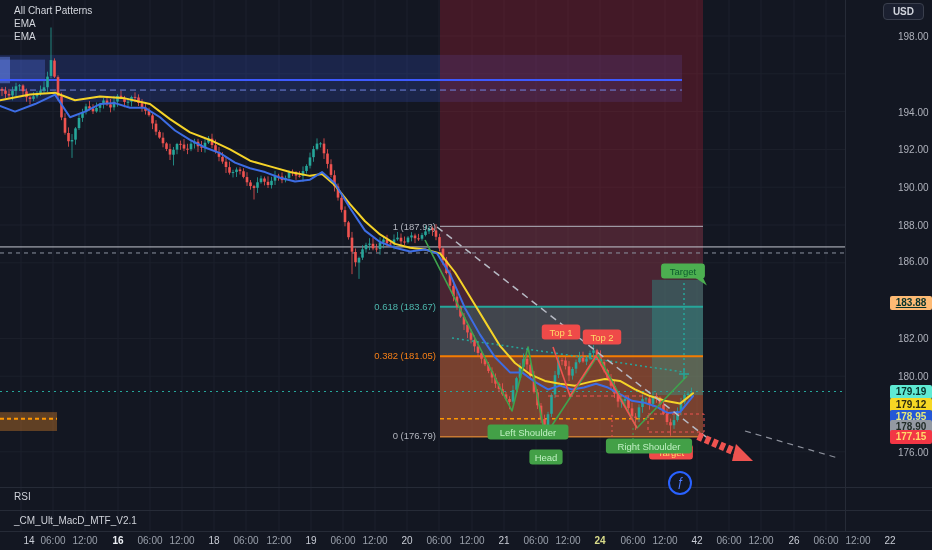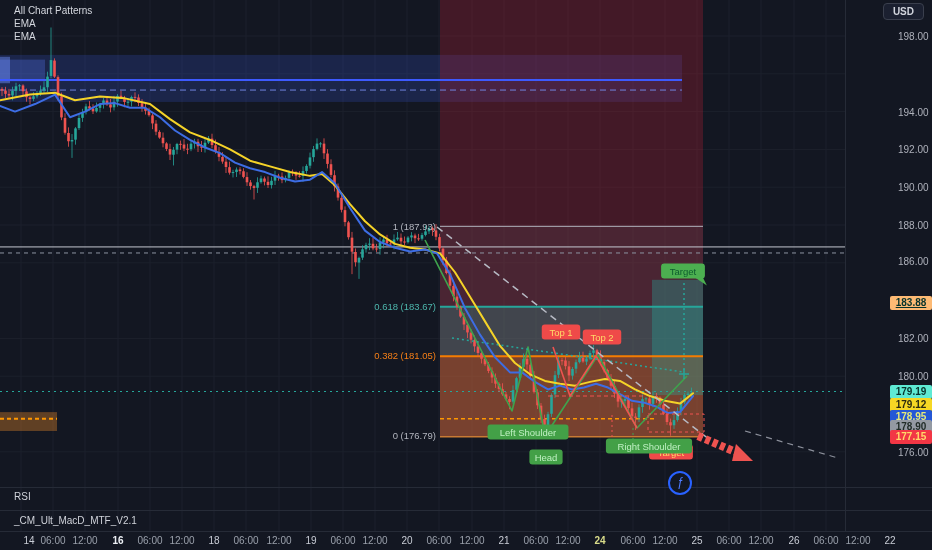--- a/index.html
+++ b/index.html
@@ -580,21 +580,21 @@
       <span class="tlabel time" style="left: 375px;">12:00</span>
       <span class="tlabel day" style="left: 407px;">20</span>
       <span class="tlabel time" style="left: 439px;">06:00</span>
       <span class="tlabel time" style="left: 472px;">12:00</span>
       <span class="tlabel day" style="left: 504px;">21</span>
       <span class="tlabel time" style="left: 536px;">06:00</span>
       <span class="tlabel time" style="left: 568px;">12:00</span>
       <span class="tlabel em" style="left: 600px; color: rgb(217, 220, 138);">24</span>
       <span class="tlabel time" style="left: 633px;">06:00</span>
       <span class="tlabel time" style="left: 665px;">12:00</span>
-      <span class="tlabel day" style="left: 697px;">25</span>
+      <span class="tlabel day" style="left: 697px;">42</span>
       <span class="tlabel time" style="left: 729px;">06:00</span>
       <span class="tlabel time" style="left: 761px;">12:00</span>
       <span class="tlabel day" style="left: 794px;">26</span>
       <span class="tlabel time" style="left: 826px;">06:00</span>
       <span class="tlabel time" style="left: 858px;">12:00</span>
       <span class="tlabel day" style="left: 890px;">22</span>
     </div>
 
   <div class="boost">ƒ</div>
 </div>

